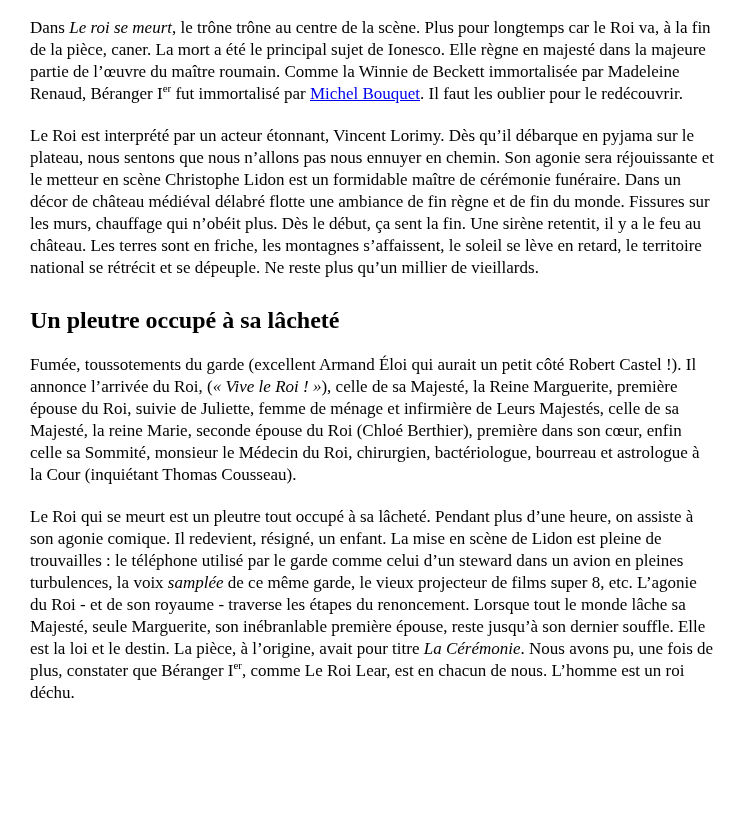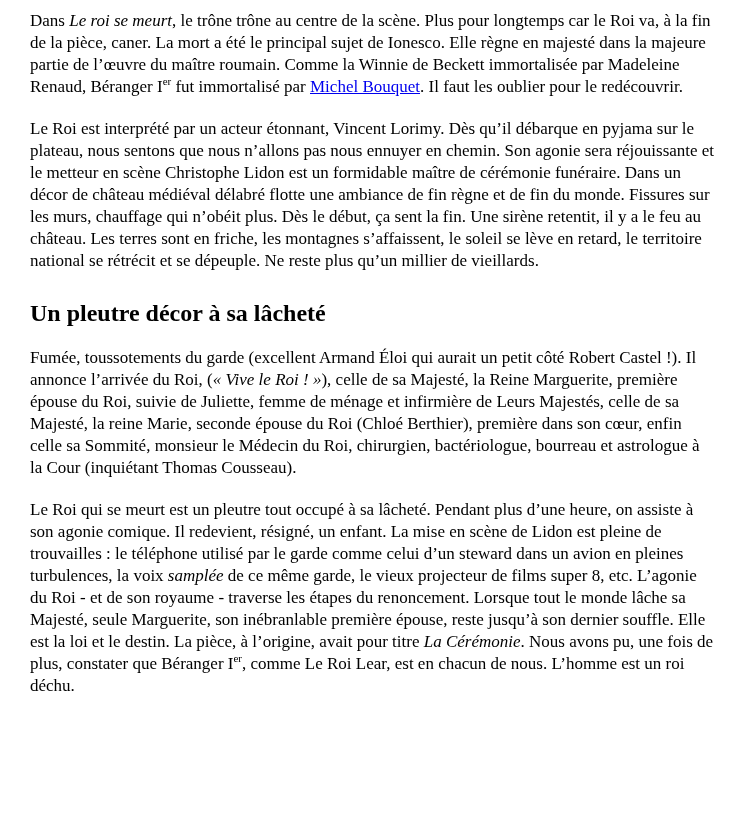--- a/index.html
+++ b/index.html
@@ -4,21 +4,21 @@
 <style>
   html, body {
     margin: 0;
     padding: 0;
     background: #ffffff;
   }
   .article {
     width: 744px;
     min-height: 813px;
     box-sizing: border-box;
-    padding: 10px 29px 24px 30px;
+    padding: 17px 29px 24px 30px;
     font-family: "Liberation Serif", "DejaVu Serif", serif;
     font-size: 17px;
     line-height: 22px;
     color: #000000;
     text-align: left;
   }
   .article p {
     margin: 20px 0;
   }
   .article p:first-child {
@@ -47,16 +47,16 @@
     text-decoration: underline;
     cursor: pointer;
   }
 </style>
 </head>
 <body>
 
 <main class="article">
   <p><span>Dans </span><em>Le roi se meurt</em><span>, le trône trône au centre de la scène. Plus pour longtemps car le Roi va, à la fin de la pièce, caner. La mort a été le principal sujet de Ionesco. Elle règne en majesté dans la majeure partie de l’œuvre du maître roumain. Comme la Winnie de Beckett immortalisée par Madeleine Renaud, Béranger I</span><sup>er</sup><span> fut immortalisé par </span><a class="ext-link" href="#">Michel Bouquet</a><span>. Il faut les oublier pour le redécouvrir.</span></p>
   <p><span>Le Roi est interprété par un acteur étonnant, Vincent Lorimy. Dès qu’il débarque en pyjama sur le plateau, nous sentons que nous n’allons pas nous ennuyer en chemin. Son agonie sera réjouissante et le metteur en scène Christophe Lidon est un formidable maître de cérémonie funéraire. Dans un décor de château médiéval délabré flotte une ambiance de fin règne et de fin du monde. Fissures sur les murs, chauffage qui n’obéit plus. Dès le début, ça sent la fin. Une sirène retentit, il y a le feu au château. Les terres sont en friche, les montagnes s’affaissent, le soleil se lève en retard, le territoire national se rétrécit et se dépeuple. Ne reste plus qu’un millier de vieillards.</span></p>
-  <h2>Un pleutre décor à sa lâcheté</h2>
+  <h2>Un pleutre occupé à sa lâcheté</h2>
   <p><span>Fumée, toussotements du garde (excellent Armand Éloi qui aurait un petit côté Robert Castel !). Il annonce l’arrivée du Roi, (</span><em>« Vive le Roi ! »</em><span>), celle de sa Majesté, la Reine Marguerite, première épouse du Roi, suivie de Juliette, femme de ménage et infirmière de Leurs Majestés, celle de sa Majesté, la reine Marie, seconde épouse du Roi (Chloé Berthier), première dans son cœur, enfin celle sa Sommité, monsieur le Médecin du Roi, chirurgien, bactériologue, bourreau et astrologue à la Cour (inquiétant Thomas Cousseau).</span></p>
   <p><span>Le Roi qui se meurt est un pleutre tout occupé à sa lâcheté. Pendant plus d’une heure, on assiste à son agonie comique. Il redevient, résigné, un enfant. La mise en scène de Lidon est pleine de trouvailles : le téléphone utilisé par le garde comme celui d’un steward dans un avion en pleines turbulences, la voix </span><em>samplée</em><span> de ce même garde, le vieux projecteur de films super 8, etc. L’agonie du Roi - et de son royaume - traverse les étapes du renoncement. Lorsque tout le monde lâche sa Majesté, seule Marguerite, son inébranlable première épouse, reste jusqu’à son dernier souffle. Elle est la loi et le destin. La pièce, à l’origine, avait pour titre </span><em>La Cérémonie</em><span>. Nous avons pu, une fois de plus, constater que Béranger I</span><sup>er</sup><span>, comme Le Roi Lear, est en chacun de nous. L’homme est un roi déchu.</span></p>
 </main>
 
 </body></html>

